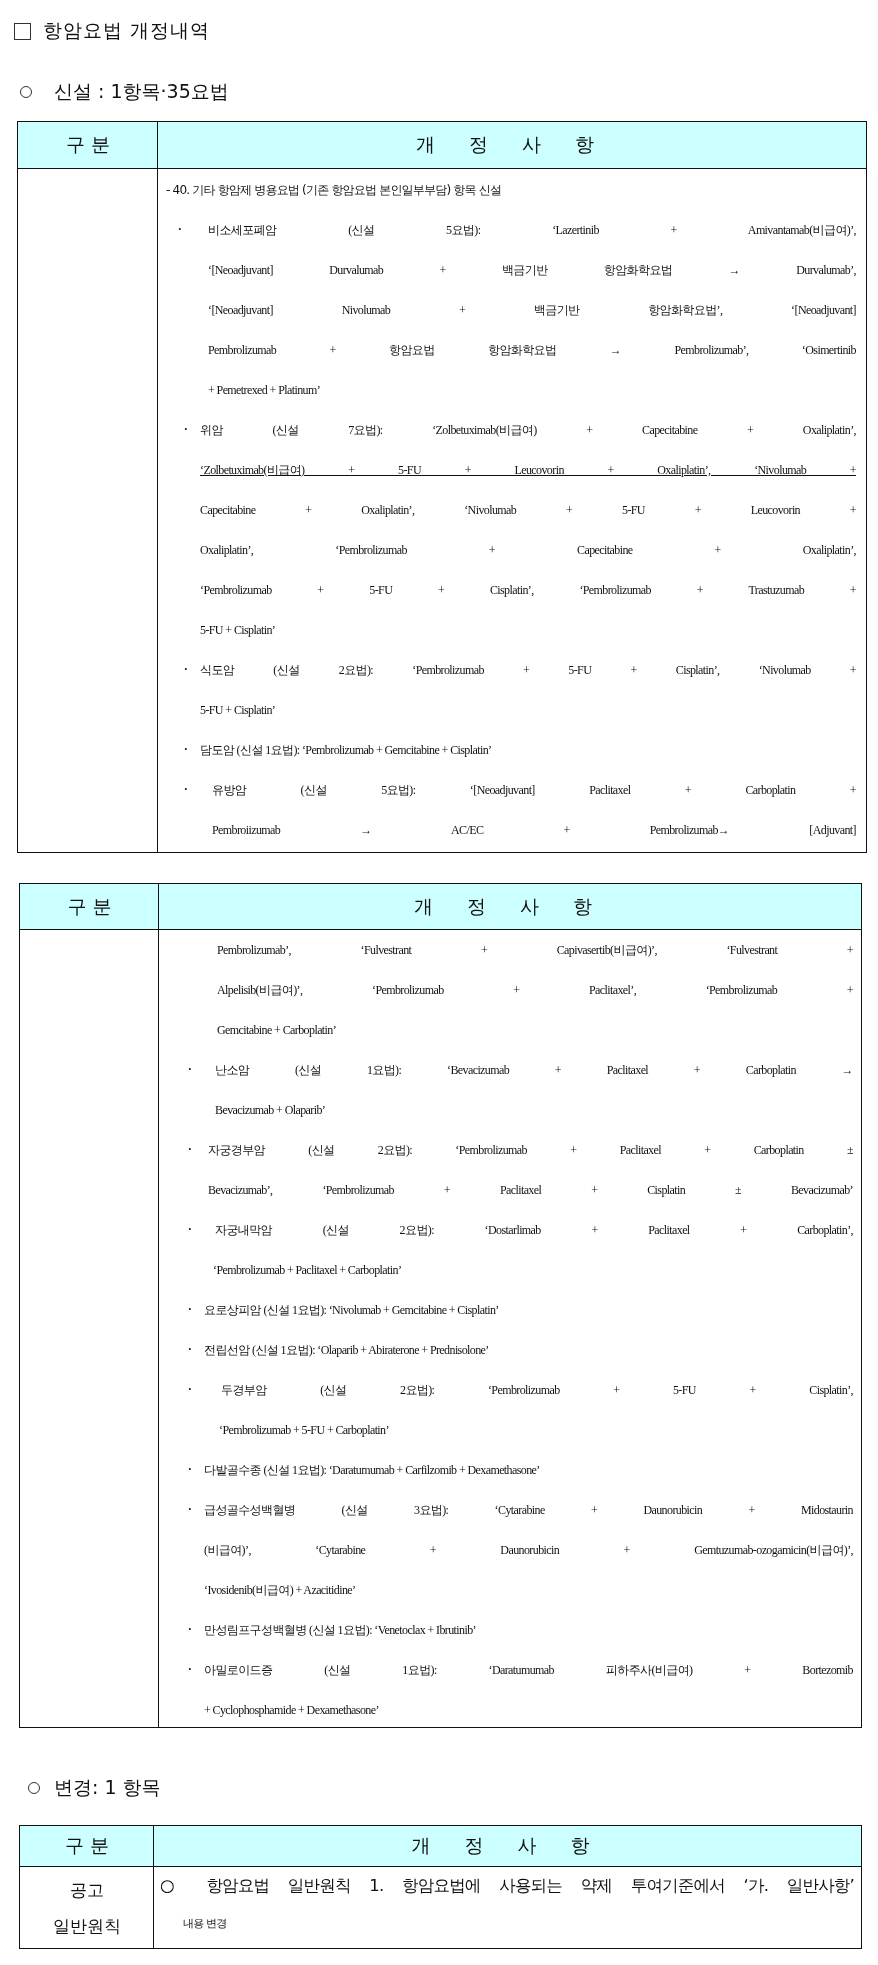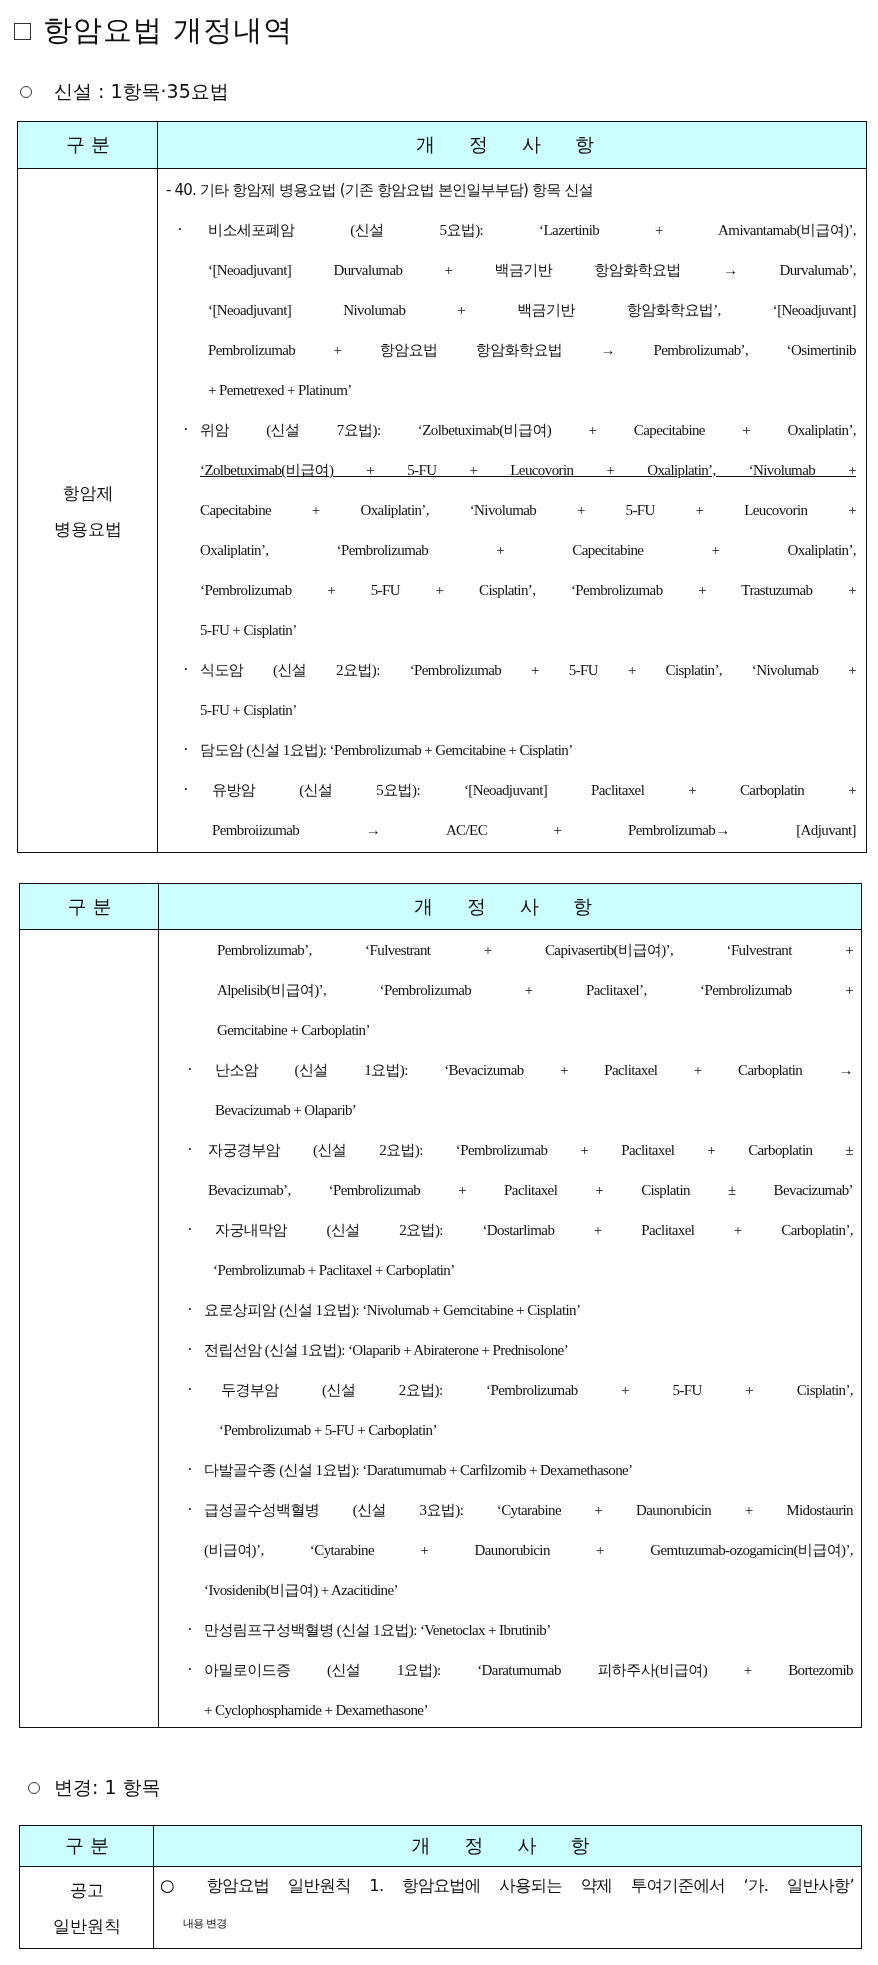--- a/index.html
+++ b/index.html
@@ -4,42 +4,42 @@
 <style>
   html, body { margin: 0; padding: 0; background: #ffffff; }
   body {
     width: 878px; height: 1965px; position: relative; overflow: hidden;
     font-family: "Liberation Serif", "DejaVu Serif", serif;
     color: #111;
   }
   .abs { position: absolute; }
   .title {
     left: 14px; top: 14px; height: 34px; display: flex; align-items: center;
-    font-family: "DejaVu Sans", sans-serif; font-size: 29px; letter-spacing: 1px;
+    font-family: "DejaVu Sans", sans-serif; font-size: 19px; letter-spacing: 1px;
   }
   .checkbox {
     display: inline-block; width: 17px; height: 17px; border: 1.5px solid #333;
     margin-right: 12px; box-sizing: border-box;
   }
   .section-head {
     font-family: "DejaVu Sans", sans-serif; font-size: 19px; display: flex; align-items: center;
   }
   .circle {
     display: inline-block; width: 12px; height: 12px; border: 1.3px solid #333; border-radius: 50%;
     margin-right: 14px; box-sizing: border-box;
   }
   .tbl { position: absolute; border: 1.5px solid #111; box-sizing: border-box; }
   .hdr { position: absolute; left: 0; right: 0; top: 0; background: #ccffff; border-bottom: 1.5px solid #111; box-sizing: border-box; }
   .hdr-cell { position: absolute; top: 0; bottom: 0; display: flex; align-items: center; justify-content: center;
     font-family: "DejaVu Sans", sans-serif; font-size: 19px; }
   .vdiv { position: absolute; width: 0; border-left: 1.5px solid #111; }
   .label-cell { position: absolute; display: flex; flex-direction: column; align-items: center; justify-content: center;
     font-family: "DejaVu Sans", sans-serif; font-size: 17px; line-height: 36px; }
   .line {
-    position: absolute; height: 40px; line-height: 40px; font-size: 15px; white-space: nowrap;
+    position: absolute; height: 40px; line-height: 40px; font-size: 12px; white-space: nowrap;
     letter-spacing: -0.6px; word-spacing: 0;
   }
   .bullet { position: absolute; font-size: 17px; line-height: 40px; }
   .ko { font-family: "DejaVu Sans", sans-serif; letter-spacing: -0.8px; }
 </style>
 </head>
 <body>
 
 <div class="abs title">
   <span class="checkbox"></span>
@@ -50,24 +50,20 @@
   <span class="circle"></span>
   <span>신설 : 1항목·35요법</span>
 </div>
 
 <div class="tbl" style="left:17px; top:121px; width:850px; height:732px;">
   <div class="hdr" style="height:47px;">
     <div class="hdr-cell" style="left:0; width:140px;">구 분</div>
     <div class="hdr-cell" style="left:140px; right:0; letter-spacing:14px;">개 정 사 항</div>
   </div>
   <div class="vdiv" style="left:139px; top:0; bottom:0;"></div>
-  <div class="label-cell" style="left:0; width:140px; top:47px; bottom:0;">
-    <div>항암제</div>
-    <div>병용요법</div>
-  </div>
 </div>
 
 <div class="line ko" style="left:166px; top:51px; width:600px; top:170px;">- 40. 기타 항암제 병용요법 (기존 항암요법 본인일부부담) 항목 신설</div>
 
 <span class="bullet" style="left:177px; top:210px;">·</span>
 <div class="line" style="left:208px; top:210px; width:648px; text-align:justify; text-align-last:justify;">비소세포폐암 (신설 5요법): ‘Lazertinib + Amivantamab(비급여)’,</div>
 <div class="line" style="left:208px; top:250px; width:648px; text-align:justify; text-align-last:justify;">‘[Neoadjuvant] Durvalumab + 백금기반 항암화학요법 → Durvalumab’,</div>
 <div class="line" style="left:208px; top:290px; width:648px; text-align:justify; text-align-last:justify;">‘[Neoadjuvant] Nivolumab + 백금기반 항암화학요법’, ‘[Neoadjuvant]</div>
 <div class="line" style="left:208px; top:330px; width:648px; text-align:justify; text-align-last:justify;">Pembrolizumab + 항암요법 항암화학요법 → Pembrolizumab’, ‘Osimertinib</div>
 <div class="line" style="left:208px; top:370px; width:648px;">+ Pemetrexed + Platinum’</div>

